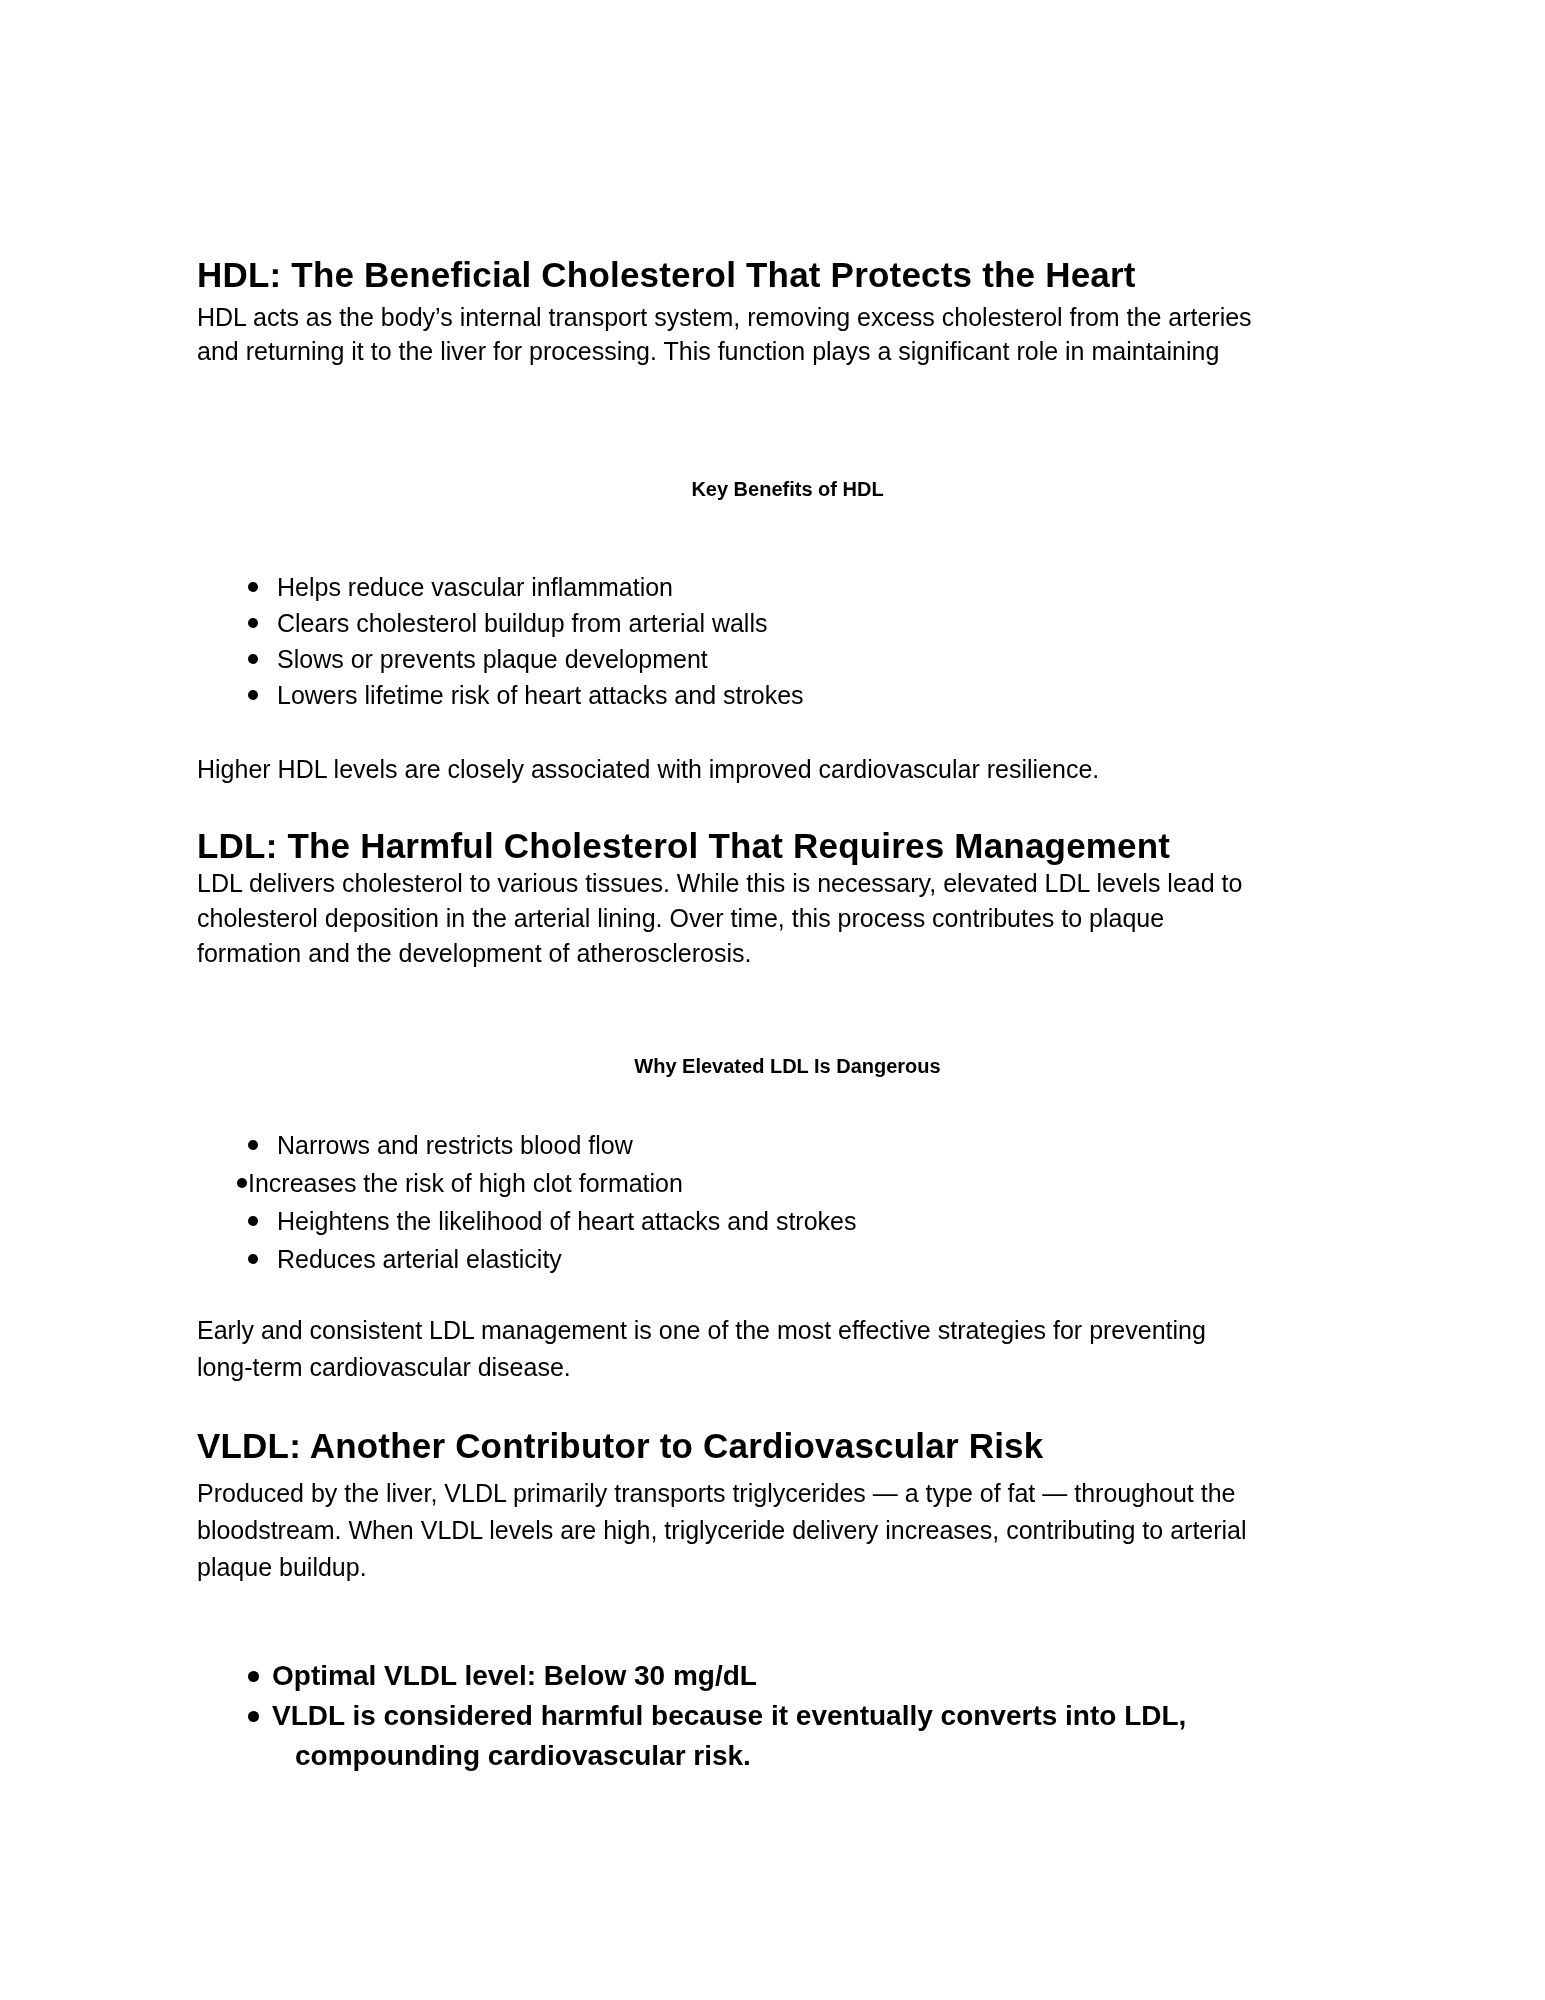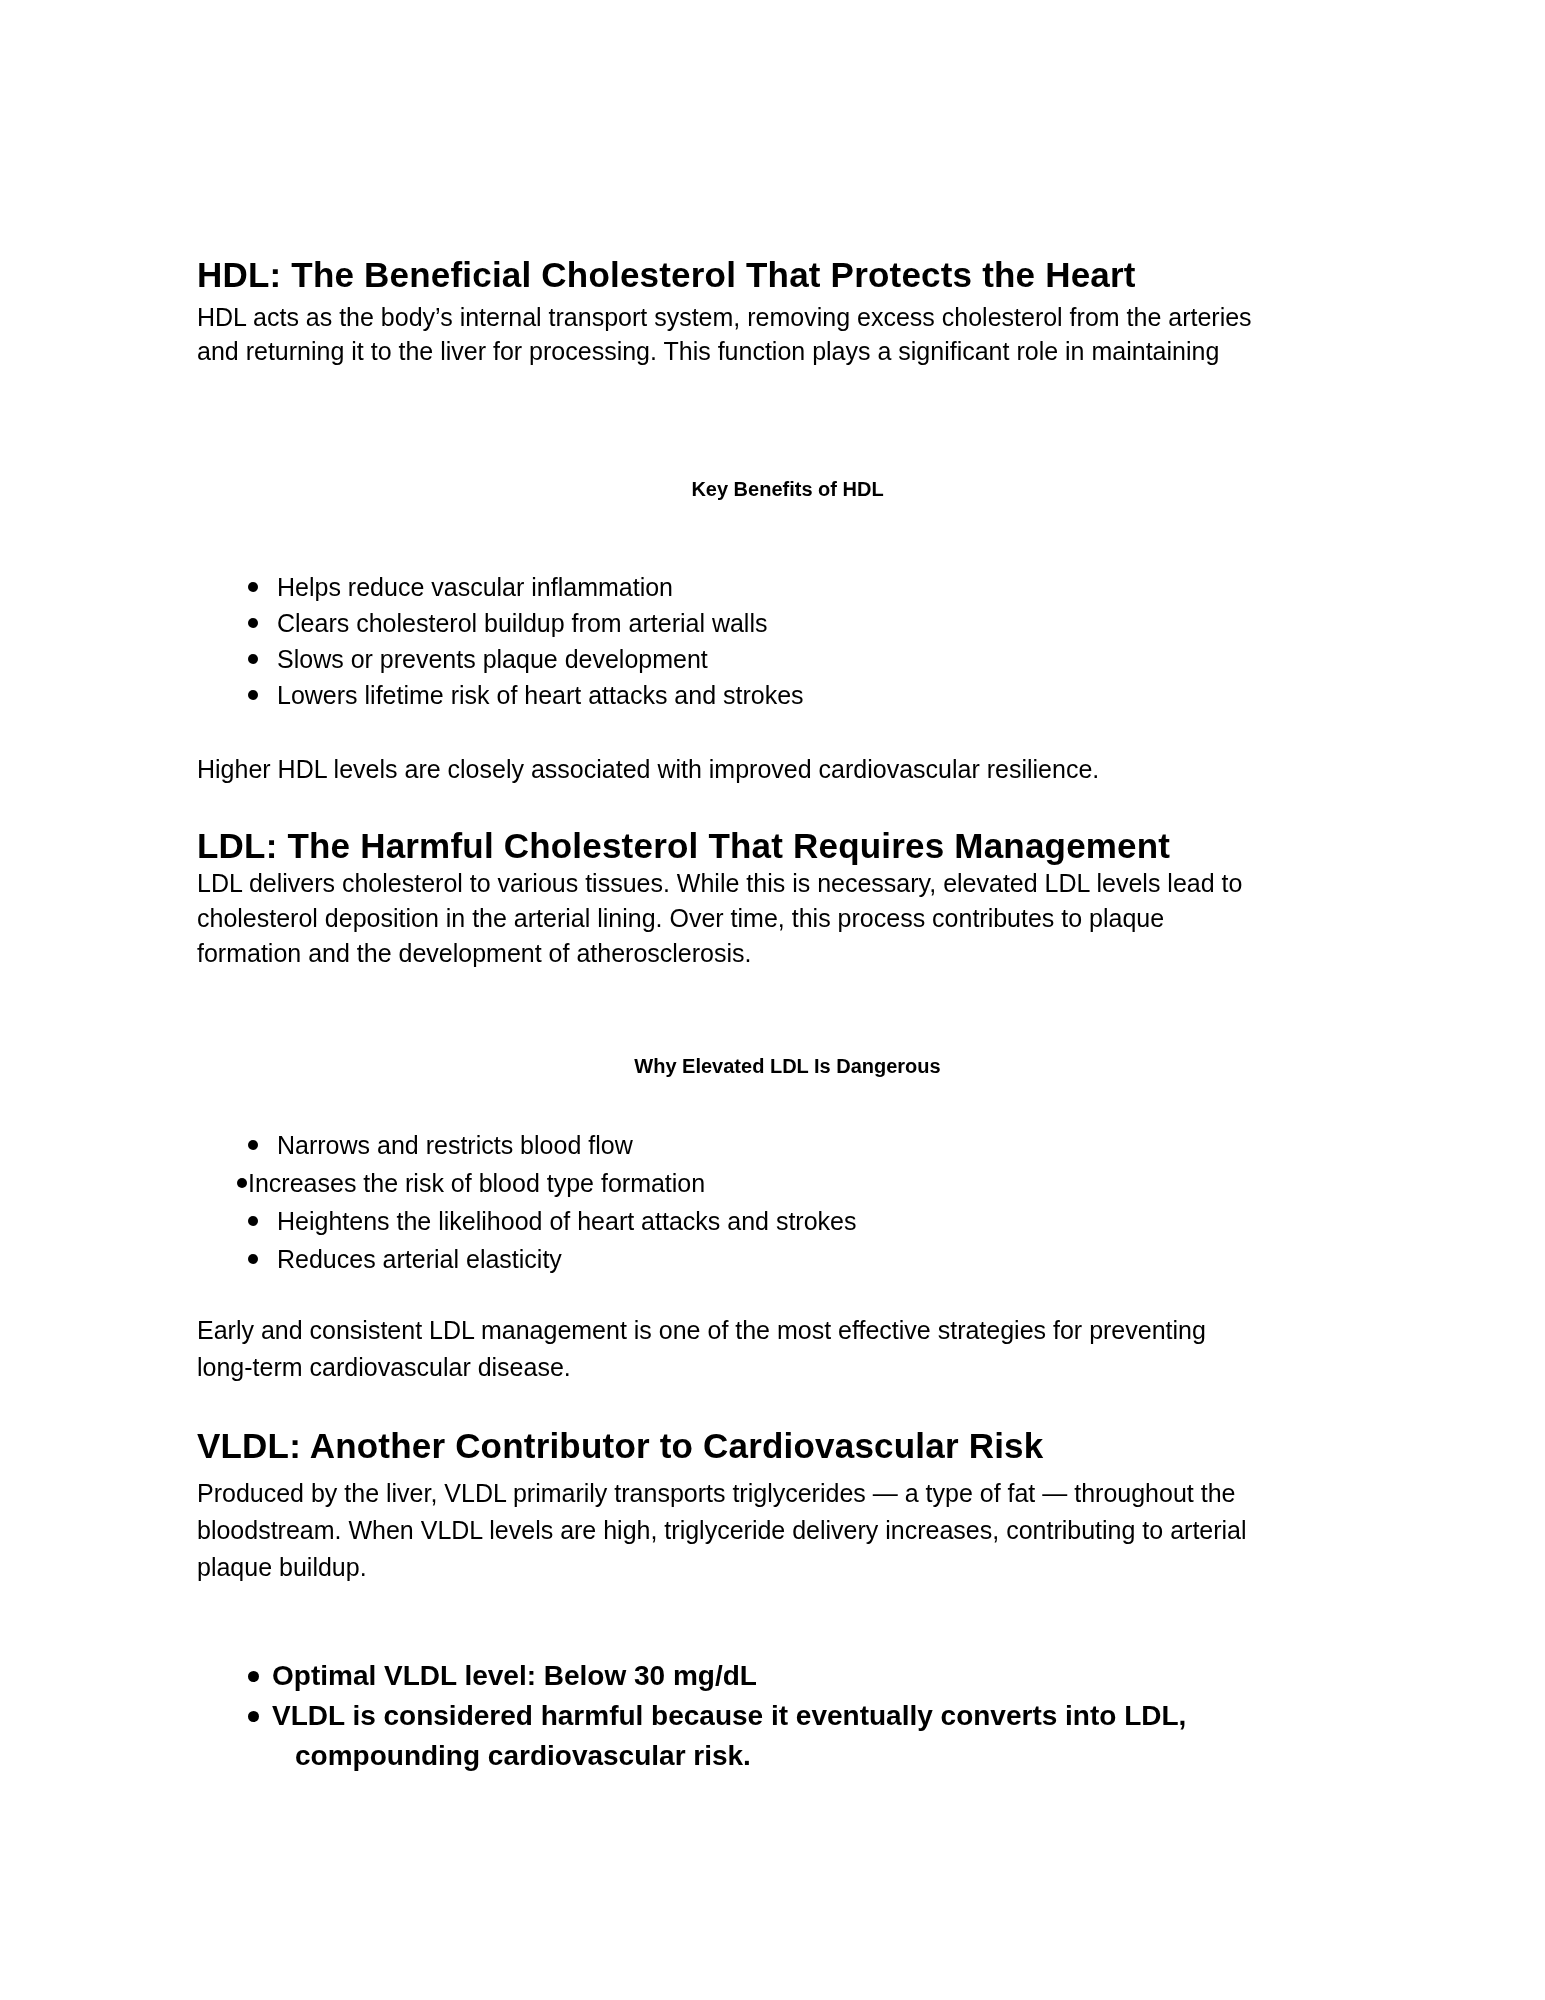--- a/index.html
+++ b/index.html
@@ -81,21 +81,21 @@
 
   <div class="block h3" style="top:1048px">Why Elevated LDL Is Dangerous</div>
 
   <div class="block ul ul-ldl" style="top:1126px">
     <div class="li">
       <span class="dot"></span>
       <span>Narrows and restricts blood flow</span>
     </div>
     <div class="li tight">
       <span class="dot"></span>
-      <span>Increases the risk of blood type formation</span>
+      <span>Increases the risk of high clot formation</span>
     </div>
     <div class="li">
       <span class="dot"></span>
       <span>Heightens the likelihood of heart attacks and strokes</span>
     </div>
     <div class="li">
       <span class="dot"></span>
       <span>Reduces arterial elasticity</span>
     </div>
   </div>

